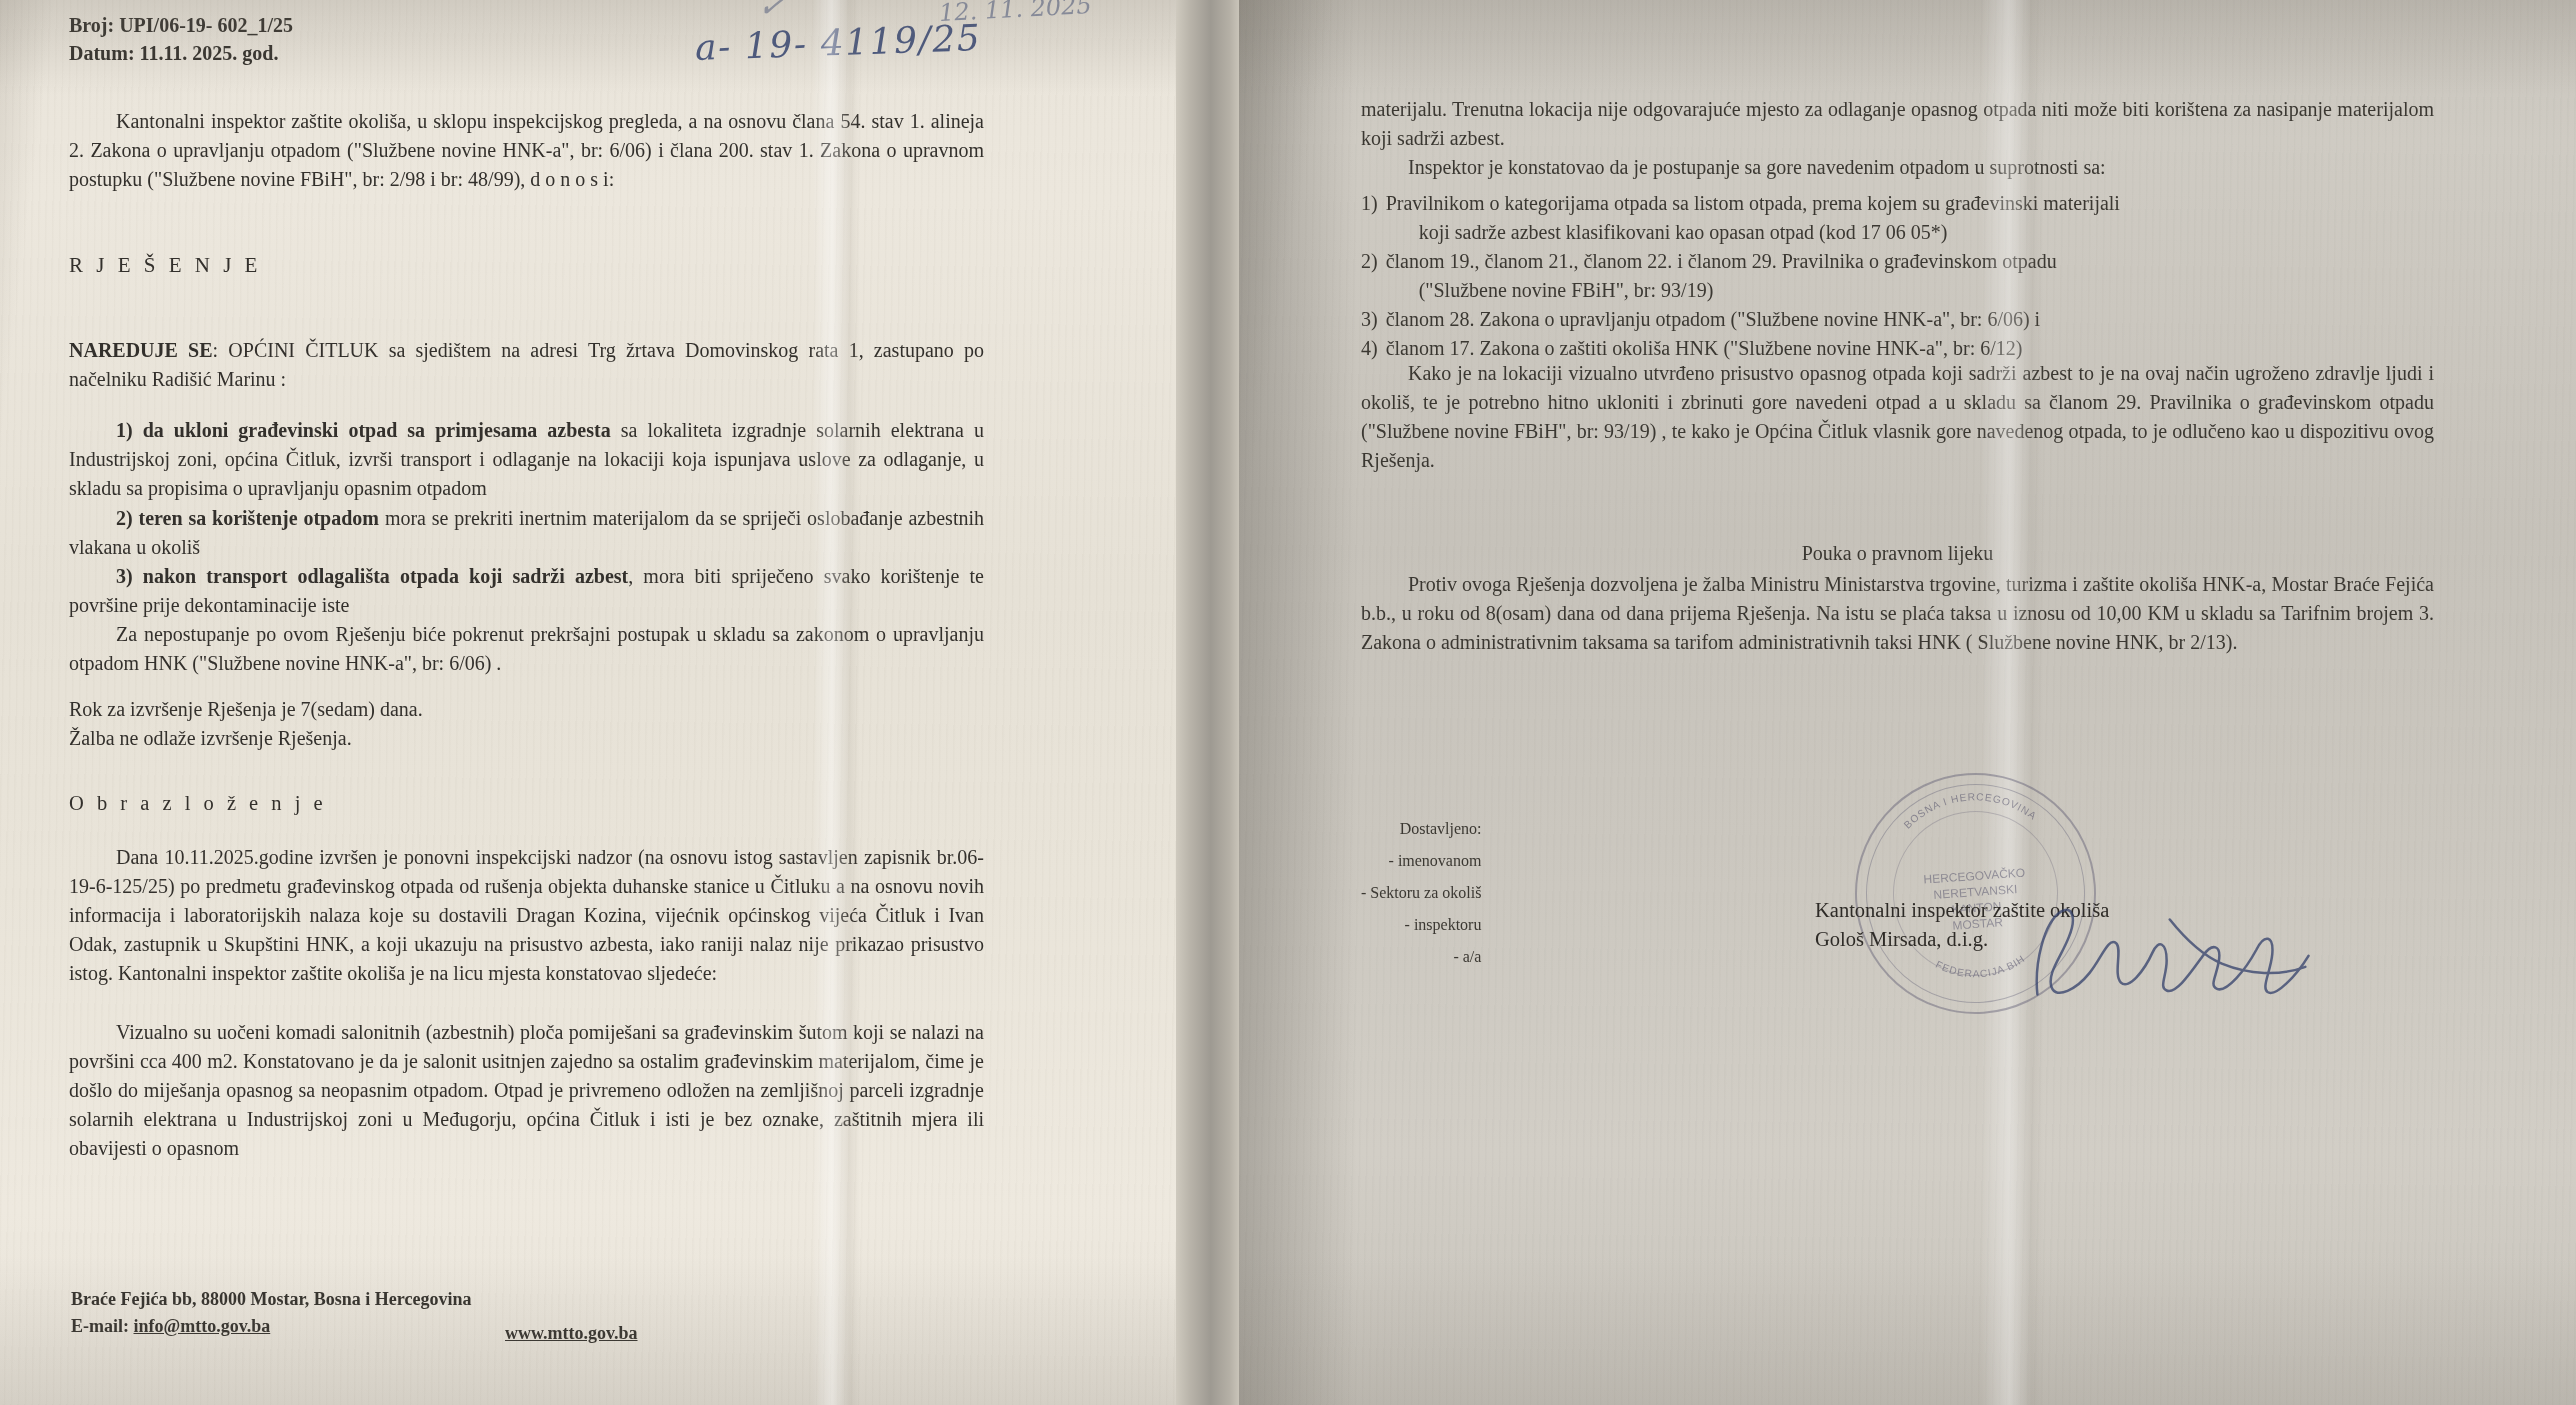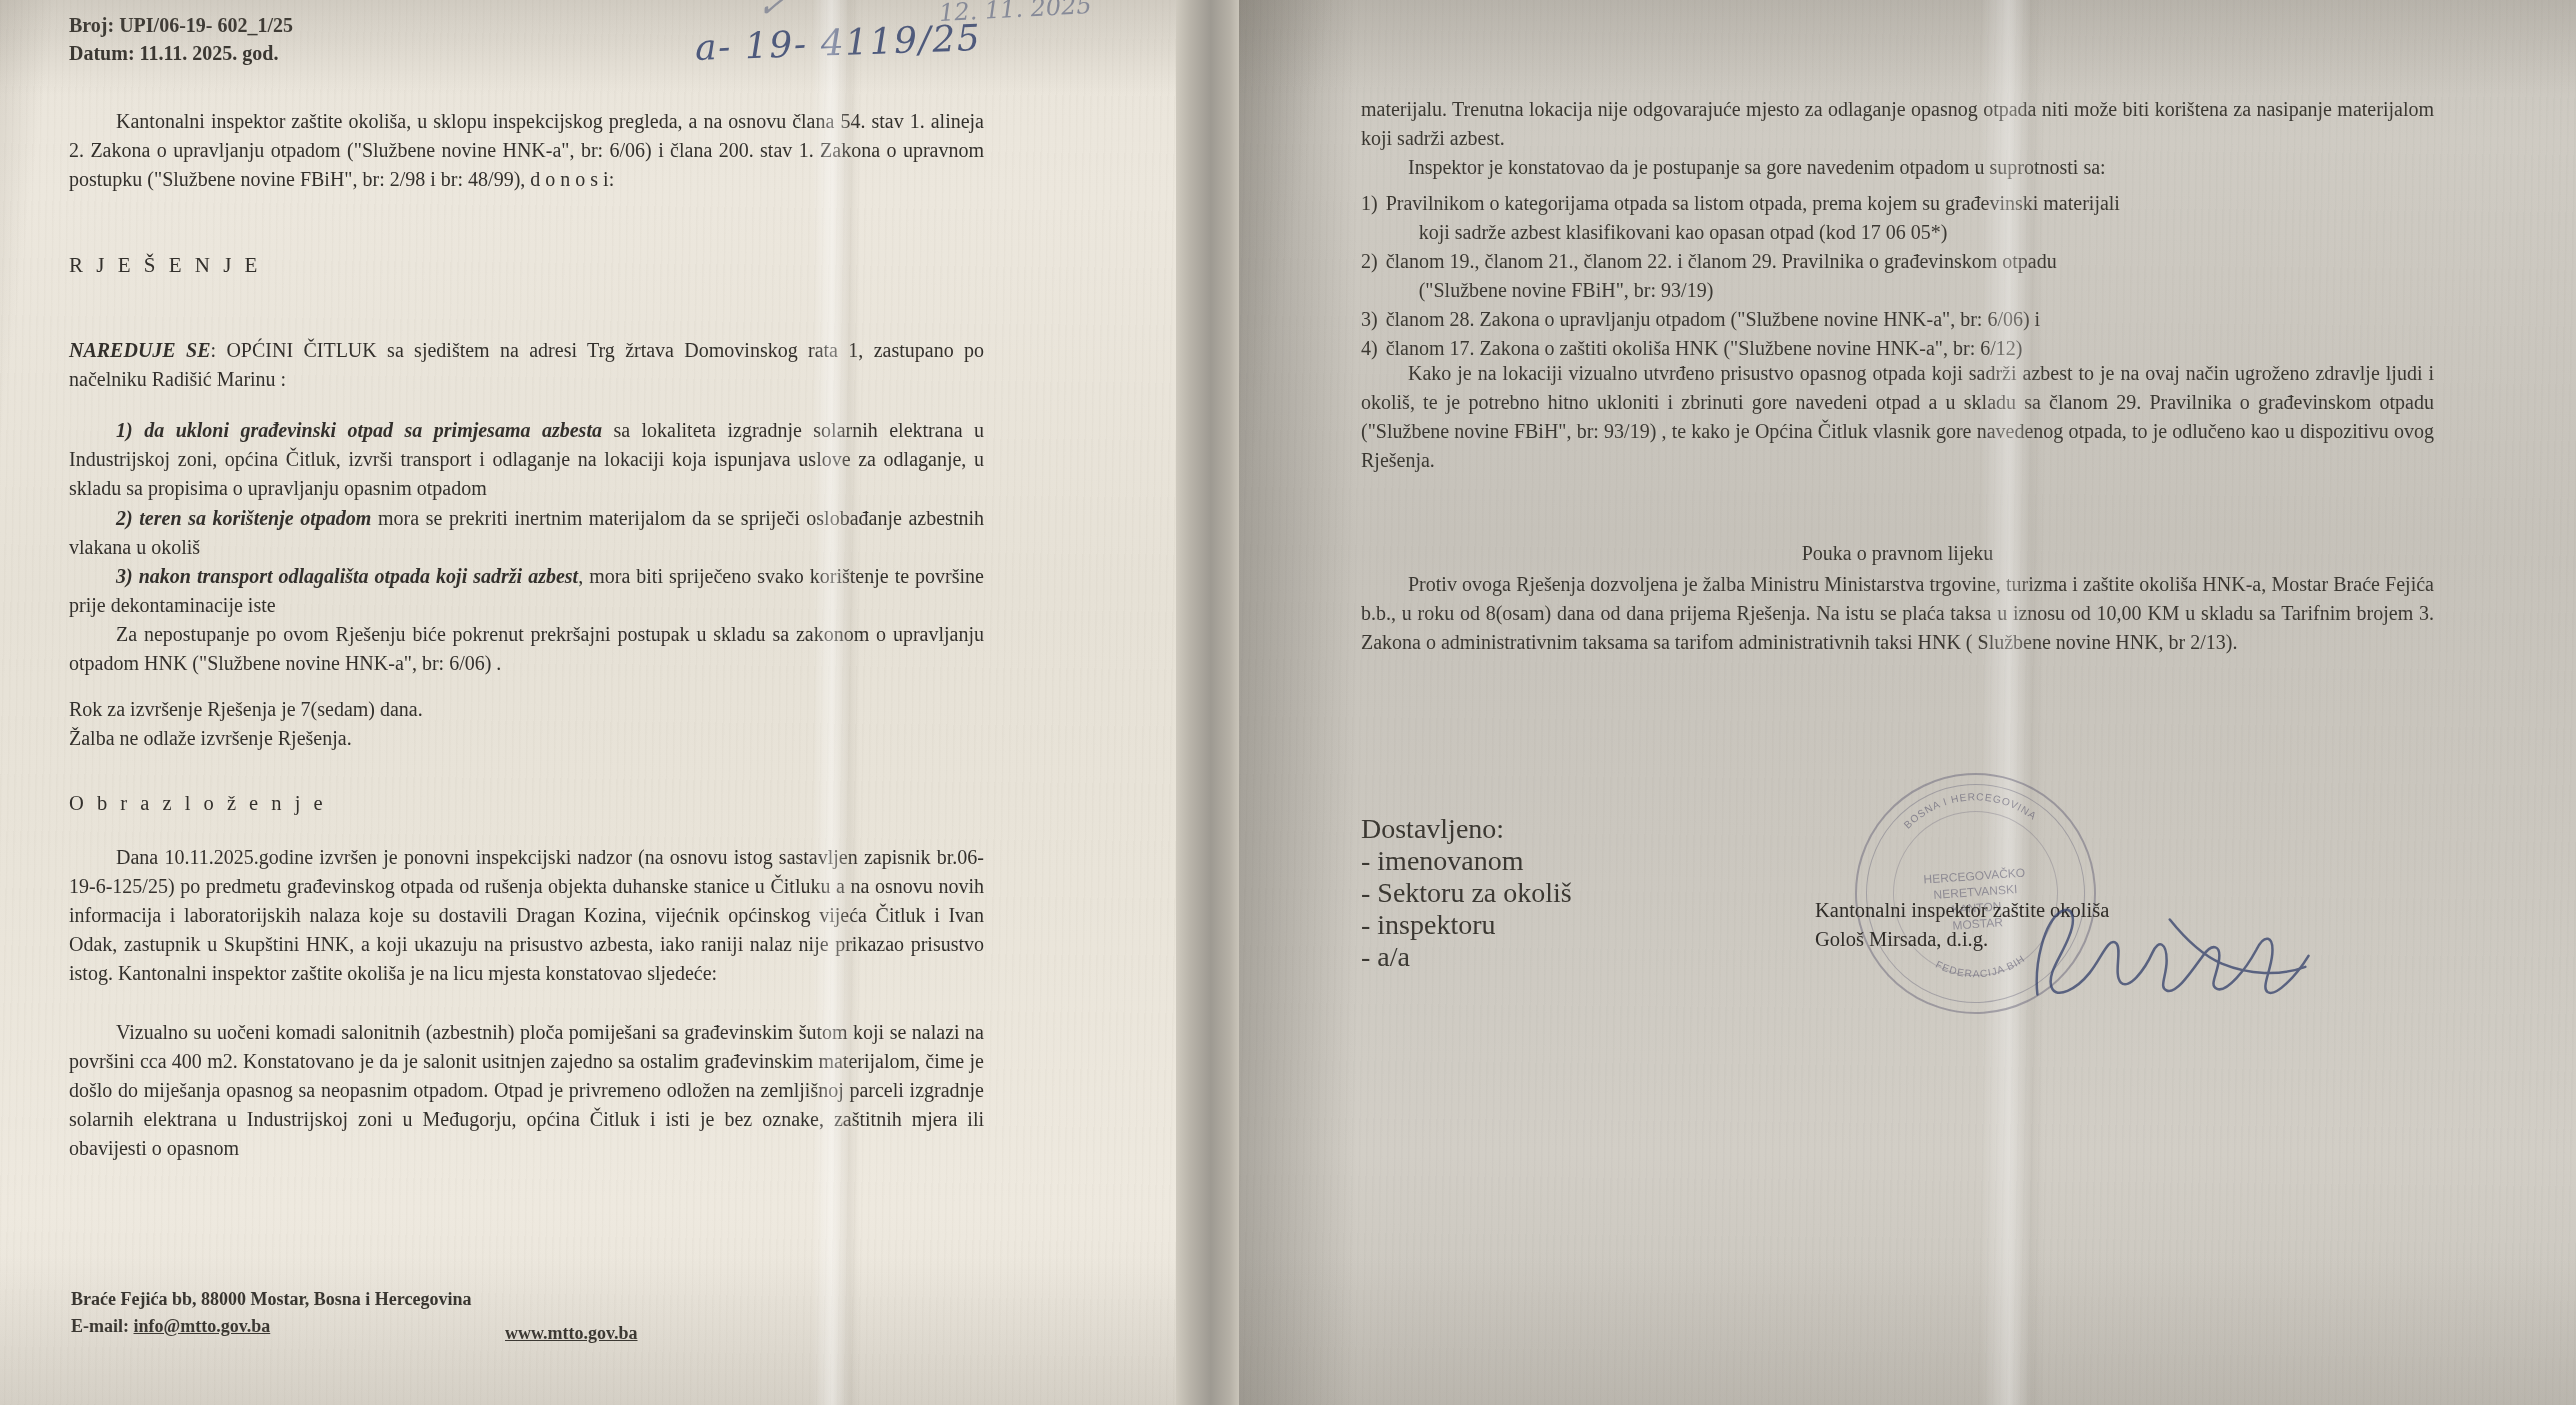--- a/index.html
+++ b/index.html
@@ -53,21 +53,21 @@
   }
 
   
   .body-txt{
     position:absolute;color:#33302c;
     font-size:20px;line-height:29px;text-align:justify;
     font-family:"Liberation Serif", serif;
   }
   .page-right .body-txt{color:#3b3832;}
   .ind{text-indent:47px;}
-  b{font-weight:bold;font-style:italic;}
+  b{font-weight:bold;}
   .ctr{}
   .sp-head{letter-spacing:4px;font-weight:normal;}
 
   
   .hdr{position:absolute;left:69px;top:11px;font-size:20px;line-height:28px;color:#35322d;font-weight:bold;}
   .hdr .l{display:block;}
 
   
   .hand{
     position:absolute;color:#2e3f70;
@@ -79,21 +79,21 @@
   .hand-mark{left:758px;top:-12.6px;font-size:32px;opacity:.45;transform:rotate(6deg);}
 
   
   .numlist{position:absolute;color:#3b3832;font-size:20px;line-height:29px;}
   .numlist .li{display:flex;margin-bottom:0;}
   .numlist .n{flex:0 0 auto;padding-right:8px;}
   .numlist .t{flex:1 1 auto;}
   .numlist .cont{display:block;padding-left:33px;}
 
   
-  .dlist{position:absolute;color:#3b3832;font-size:28px;line-height:32px;}
+  .dlist{position:absolute;color:#3b3832;font-size:16px;line-height:32px;text-align:right;}
   .dlist div{white-space:nowrap;}
 
   
   .sigblock{position:absolute;text-align:left;color:#2e2b27;font-size:20.5px;line-height:29px;z-index:4;}
 
   
   .stamp{
     position:absolute;width:237px;height:237px;border-radius:50%;
     border:2px solid rgba(60,58,90,.40);
     z-index:2;opacity:.85;transform:rotate(-4deg);

